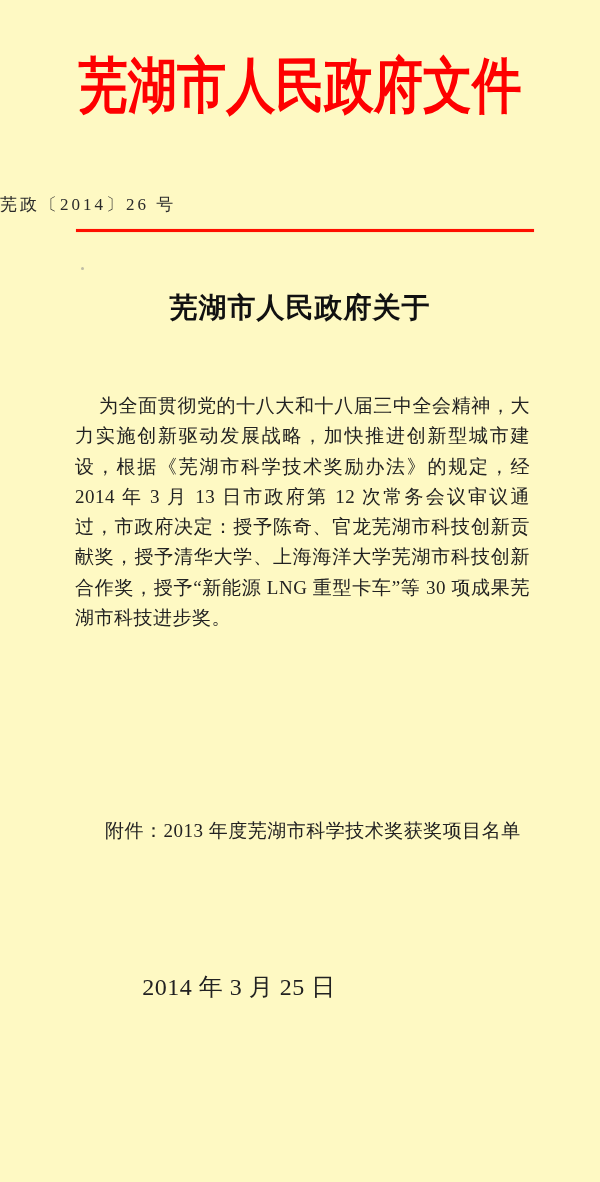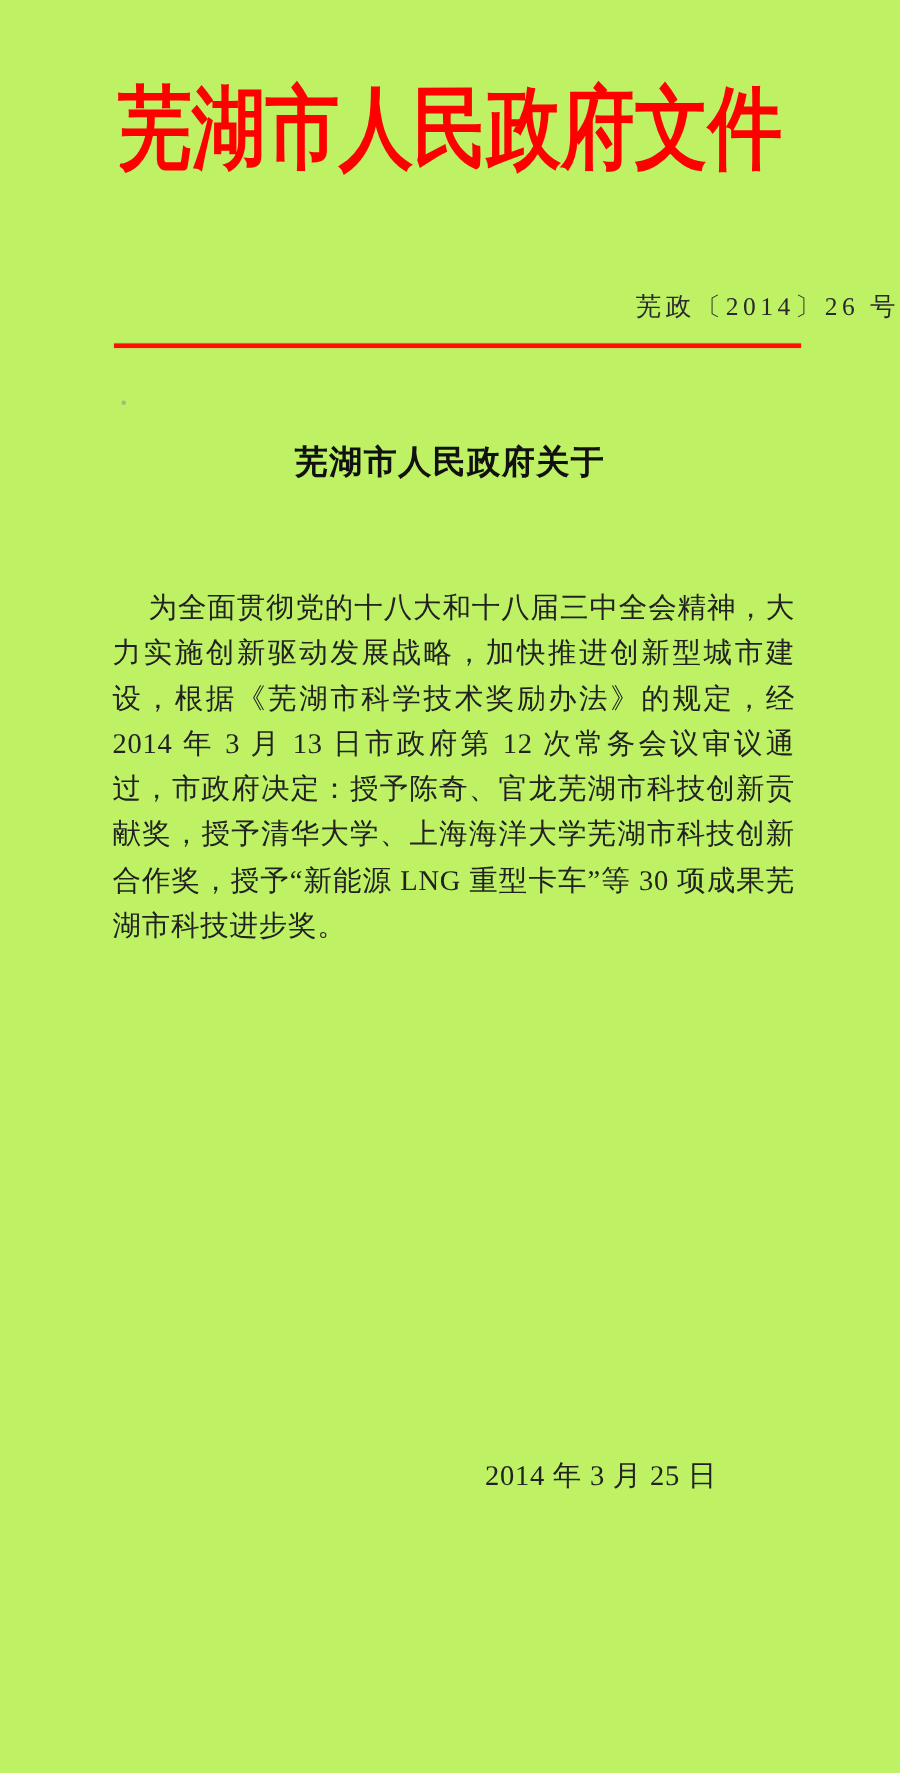--- a/index.html
+++ b/index.html
@@ -4,21 +4,21 @@
 <style>
   html, body {
     margin: 0;
     padding: 0;
     background: #ffffff;
   }
   .page {
     position: relative;
     width: 600px;
     height: 1182px;
-    background: #bef264;
+    background: #fef9c3;
     overflow: hidden;
     font-family: "Liberation Serif", "DejaVu Serif", serif;
     color: #1f1f1f;
   }
 
   
   .red-header {
     position: absolute;
     top: 48px;
     left: 0;
@@ -33,21 +33,21 @@
     transform-origin: 300px 50%;
     white-space: nowrap;
   }
 
   
   .doc-number {
     position: absolute;
     top: 193px;
     left: 0;
     width: 600px;
-    text-align: right;
+    text-align: left;
     font-size: 17px;
     letter-spacing: 3px;
     color: #2a2a2a;
   }
 
   
   .red-rule {
     position: absolute;
     top: 229px;
     left: 76px;
@@ -70,21 +70,21 @@
   }
 
   
   .doc-title {
     position: absolute;
     top: 288px;
     left: 0;
     width: 600px;
     text-align: center;
     font-weight: bold;
-    font-size: 22px;
+    font-size: 28px;
     line-height: 40px;
     color: #111111;
     letter-spacing: 1px;
   }
 
   
   .body-text {
     position: absolute;
     top: 391px;
     left: 75px;
@@ -114,22 +114,22 @@
     color: #222222;
     white-space: nowrap;
   }
 
   
   .sign-date {
     position: absolute;
     top: 971px;
     left: 0;
     width: 478px;
-    text-align: right;
-    font-size: 19px;
+    text-align: center;
+    font-size: 24px;
     letter-spacing: 0.5px;
     color: #222222;
     white-space: nowrap;
   }
 </style>
 </head>
 <body>
 
 <div class="page">
 
@@ -142,16 +142,17 @@
   <div class="speck"></div>
 
   <div class="doc-title">
     <div>芜湖市人民政府关于</div>
   </div>
 
   <div class="body-text">
     <p class="p-indent">为全面贯彻党的十八大和十八届三中全会精神，大力实施创新驱动发展战略，加快推进创新型城市建设，根据《芜湖市科学技术奖励办法》的规定，经 2014 年 3 月 13 日市政府第 12 次常务会议审议通过，市政府决定：授予陈奇、官龙芜湖市科技创新贡献奖，授予清华大学、上海海洋大学芜湖市科技创新合作奖，授予“新能源 LNG 重型卡车”等 30 项成果芜湖市科技进步奖。</p>
   </div>
 
+  <div class="attachment-line">附件：2013 年度芜湖市科学技术奖获奖项目名单</div>
 
   <div class="sign-date">2014 年 3 月 25 日</div>
 
 </div>
 
 </body></html>

